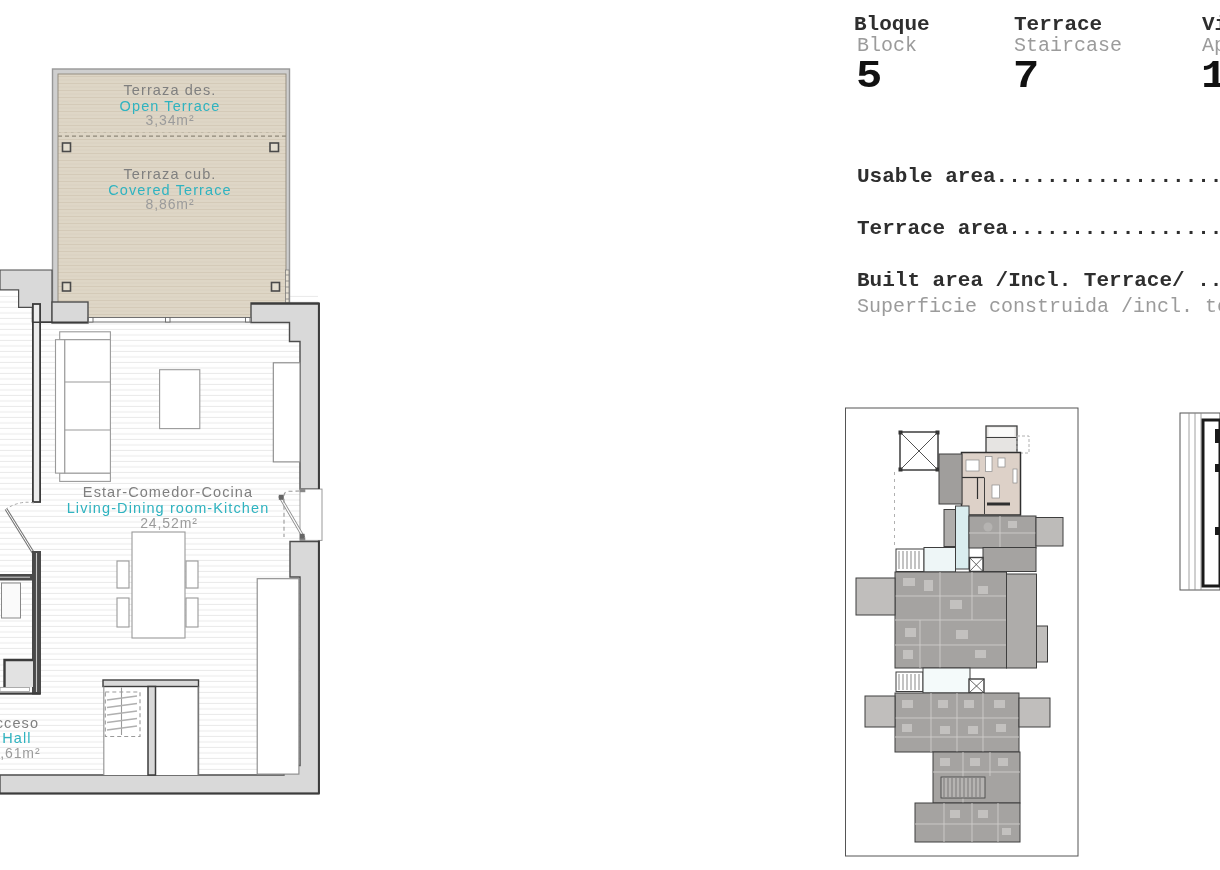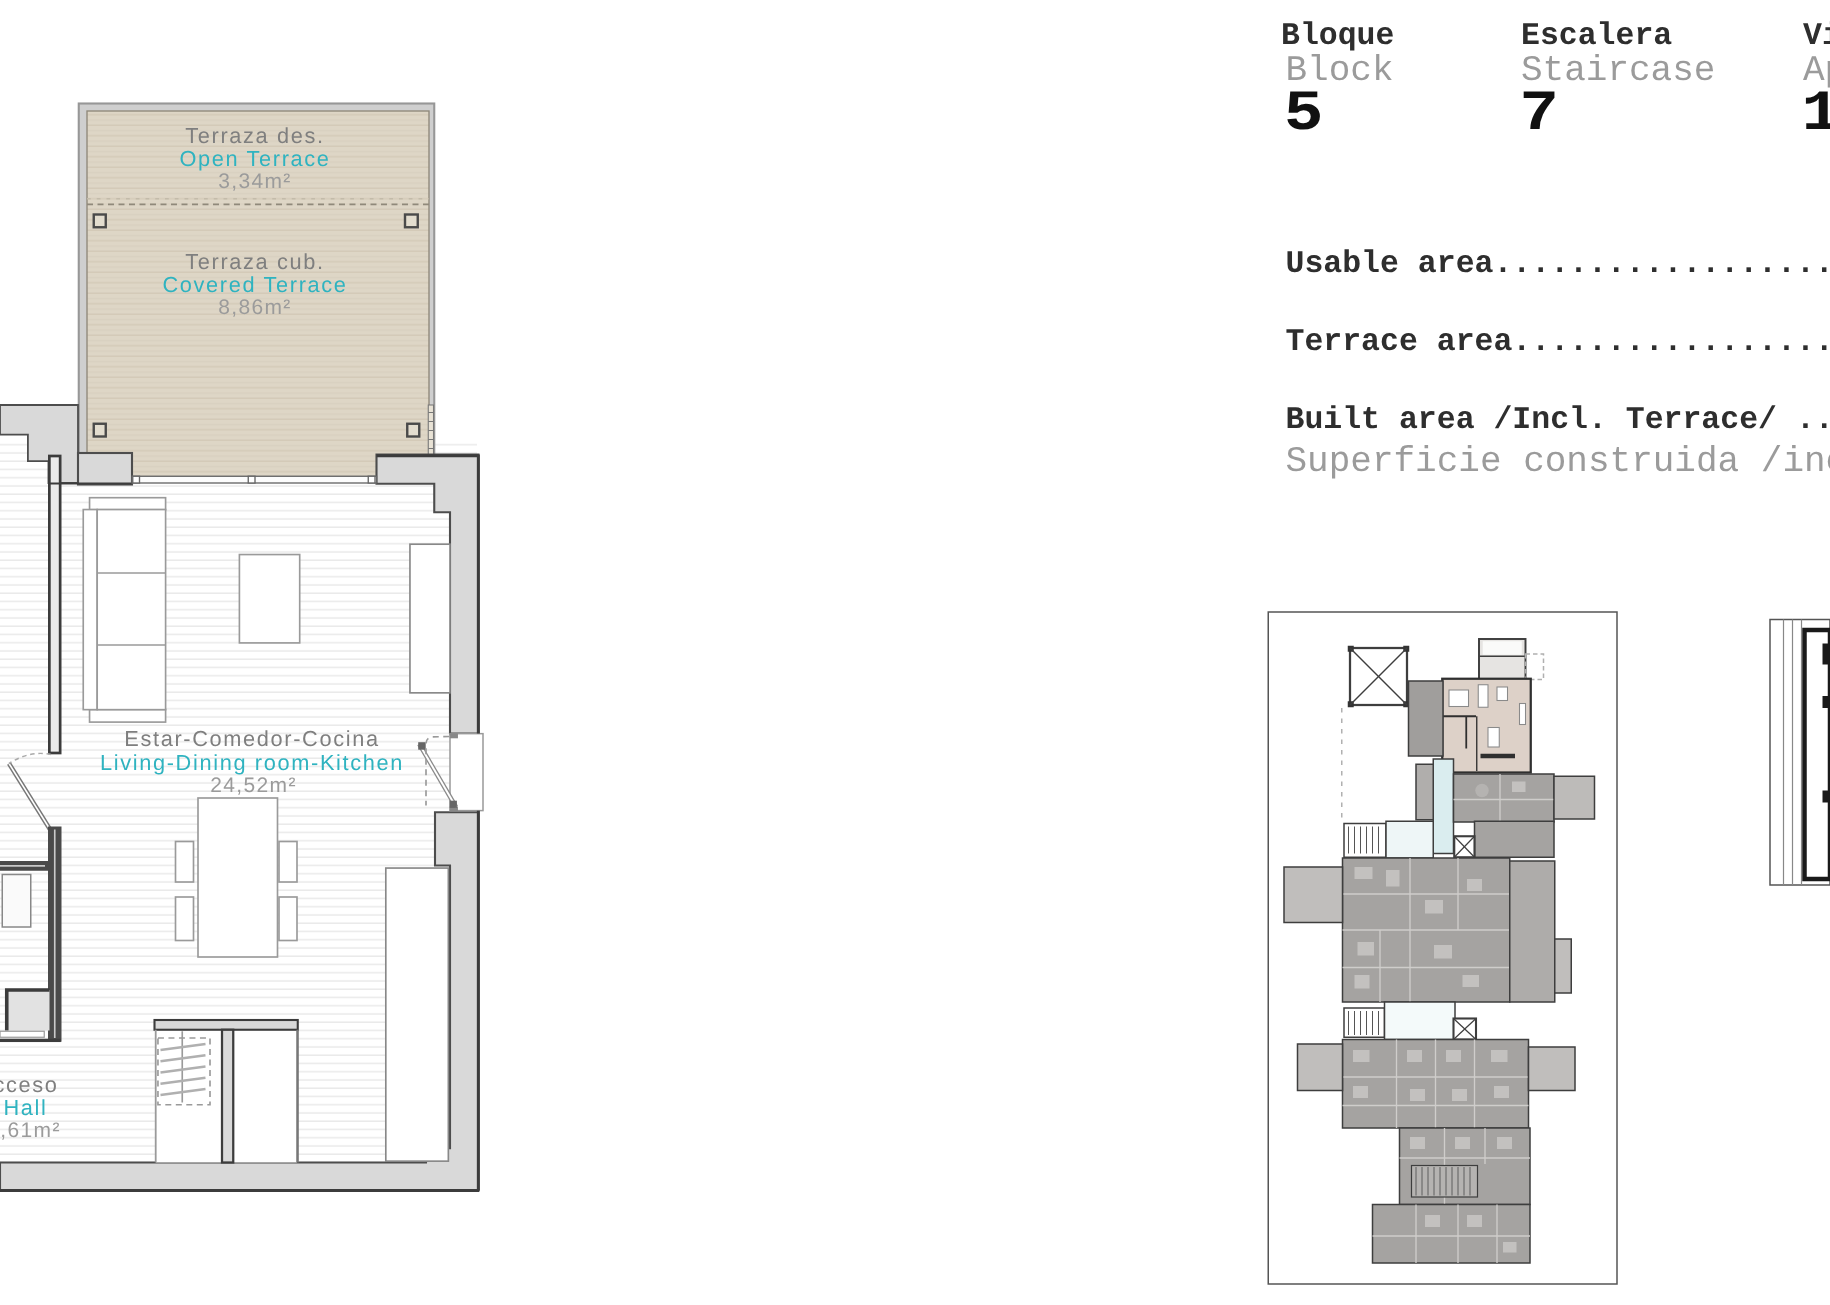--- a/index.html
+++ b/index.html
@@ -1,20 +1,20 @@
 <!DOCTYPE html>
 <html><head>
 <meta charset="utf-8">
 <style>
 html,body{margin:0;padding:0;width:1220px;height:870px;background:#fff;overflow:hidden;}
 #page{position:relative;width:1220px;height:870px;font-family:"Liberation Sans",sans-serif;}
 svg{position:absolute;left:0;top:0;}
 .mono{font-family:"Liberation Mono",monospace;position:absolute;white-space:pre;}
 .mb{font-weight:bold;color:#2e2e2e;font-size:21px;}
-.mg{color:#9b9b9b;font-size:24px;}
+.mg{color:#9b9b9b;font-size:20px;}
 .num{font-family:"Liberation Mono",monospace;font-weight:bold;color:#111;font-size:38px;position:absolute;transform:scaleX(1.15);transform-origin:0 0;}
 </style>
 </head>
 <body>
 <div id="page">
 <svg width="1220" height="870" viewBox="0 0 1220 870">
 <defs>
 <pattern id="floor" width="8" height="5.5" patternUnits="userSpaceOnUse">
           <rect width="8" height="5.5" fill="#ffffff"></rect>
           <rect y="4.5" width="8" height="1" fill="#eaeaea"></rect>
@@ -356,21 +356,21 @@
 <rect x="1215" y="429" width="5" height="14" fill="#1a1a1a"></rect>
 <rect x="1215" y="464" width="5" height="8" fill="#1a1a1a"></rect>
 <rect x="1215" y="527" width="5" height="8" fill="#1a1a1a"></rect>
 </g>
 </svg>
 
 <div class="mono mb" style="left:834px;top:12.8px;margin-left:20px;">Bloque</div>
 <div class="mono mg" style="left:857px;top:34px;">Block</div>
 <div class="num" style="left:856px;top:55px;">5</div>
 
-<div class="mono mb" style="left:1014px;top:12.8px;">Escalera</div>
+<div class="mono mb" style="left:1014px;top:12.8px;">Terrace</div>
 <div class="mono mg" style="left:1014px;top:34px;">Staircase</div>
 <div class="num" style="left:1013px;top:55px;">7</div>
 
 <div class="mono mb" style="left:1202px;top:12.8px;">Vivienda</div>
 <div class="mono mg" style="left:1202px;top:34px;">Apartment</div>
 <div class="num" style="left:1201px;top:55px;">17</div>
 
 <div class="mono mb" style="left:857px;top:165px;">Usable area..............................</div>
 <div class="mono mb" style="left:857px;top:217px;">Terrace area.............................</div>
 <div class="mono mb" style="left:857px;top:269px;">Built area /Incl. Terrace/ ..............</div>

